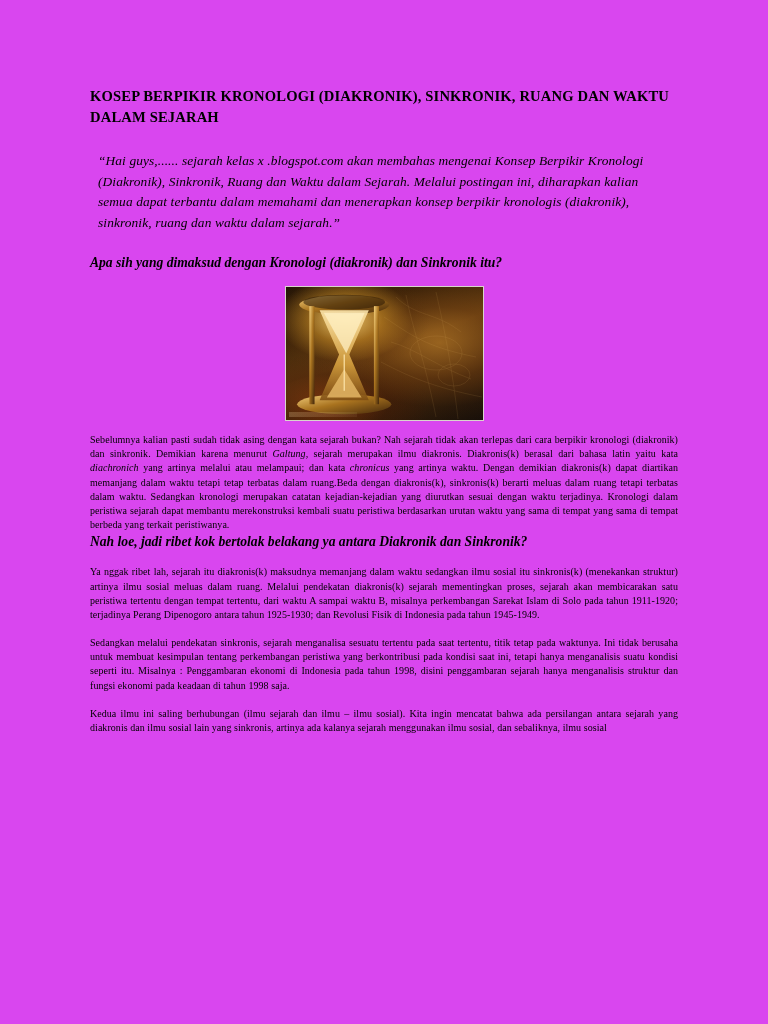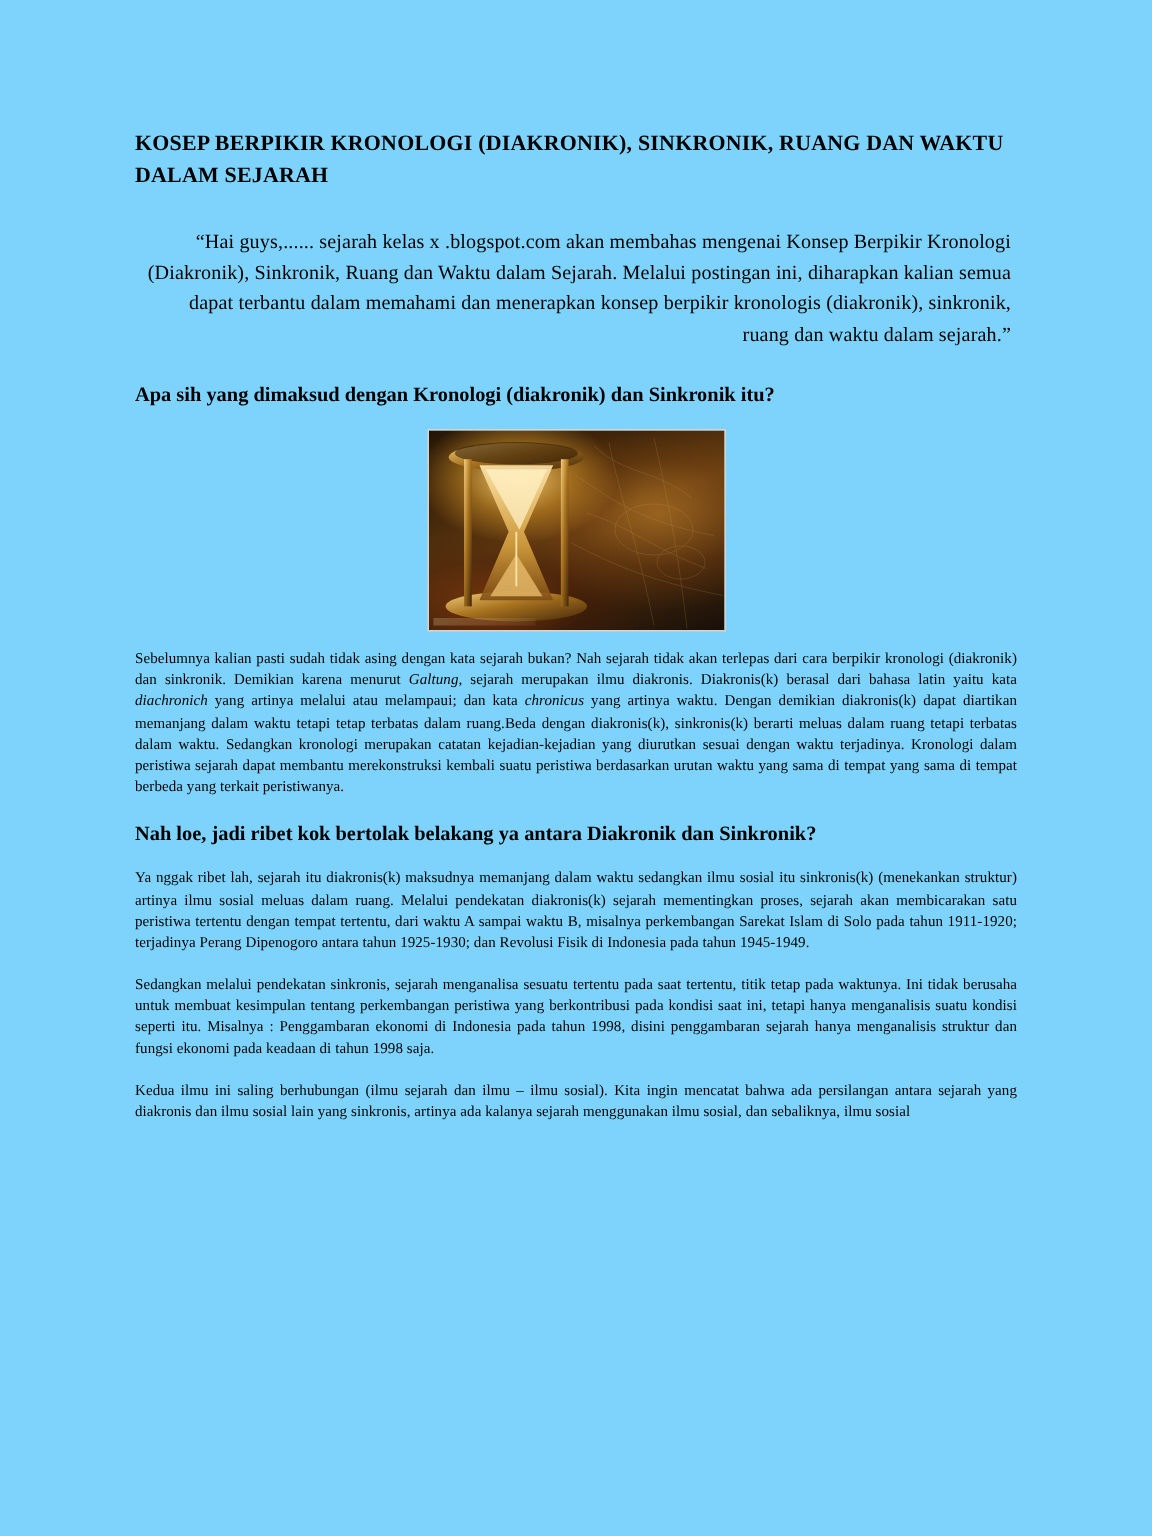--- a/index.html
+++ b/index.html
@@ -11,41 +11,43 @@
     width: 768px;
     height: 1024px;
     font-family: "Liberation Serif", "DejaVu Serif", serif;
     color: #000000;
     overflow: hidden;
   }
   .page {
     position: relative;
     width: 768px;
     height: 1024px;
-    background: #7dd3fc;
+    background: #d946ef;
     box-sizing: border-box;
     padding: 86px 90px 0 90px;
   }
   .doc-title {
     font-size: 14.6px;
     font-weight: bold;
     line-height: 1.42;
     letter-spacing: 0.15px;
     margin: 0 0 0 0;
     text-align: left;
   }
   .quote-block {
     margin: 24px 4px 0 8px;
+    font-style: italic;
     font-size: 13.4px;
     line-height: 1.52;
-    text-align: right;
+    text-align: left;
     letter-spacing: 0.1px;
   }
   .sub-heading {
     font-weight: bold;
+    font-style: italic;
     font-size: 13.6px;
     line-height: 1.4;
     margin: 20px 0 0 0;
     text-align: left;
   }
   .figure {
     margin: 14px 0 0 0;
     display: flex;
     justify-content: center;
   }
@@ -90,21 +92,21 @@
     margin: 14px 0 0 0;
     letter-spacing: 0.05px;
   }
   p.body-text.first-after-figure {
     margin-top: 12px;
   }
   p.body-text i, .quote-block i {
     font-style: italic;
   }
   .tight {
-    margin-top: 14px;
+    margin-top: 0;
   }
 </style>
 </head>
 <body>
 
 <div class="page">
 
   <h1 class="doc-title">KOSEP BERPIKIR KRONOLOGI (DIAKRONIK), SINKRONIK, RUANG DAN WAKTU DALAM SEJARAH</h1>
 
   <div class="quote-block">“Hai guys,...... sejarah kelas x .blogspot.com akan membahas mengenai Konsep Berpikir Kronologi (Diakronik), Sinkronik, Ruang dan Waktu dalam Sejarah. Melalui postingan ini, diharapkan kalian semua dapat terbantu dalam memahami dan menerapkan konsep berpikir kronologis (diakronik), sinkronik, ruang dan waktu  dalam sejarah.”</div>

